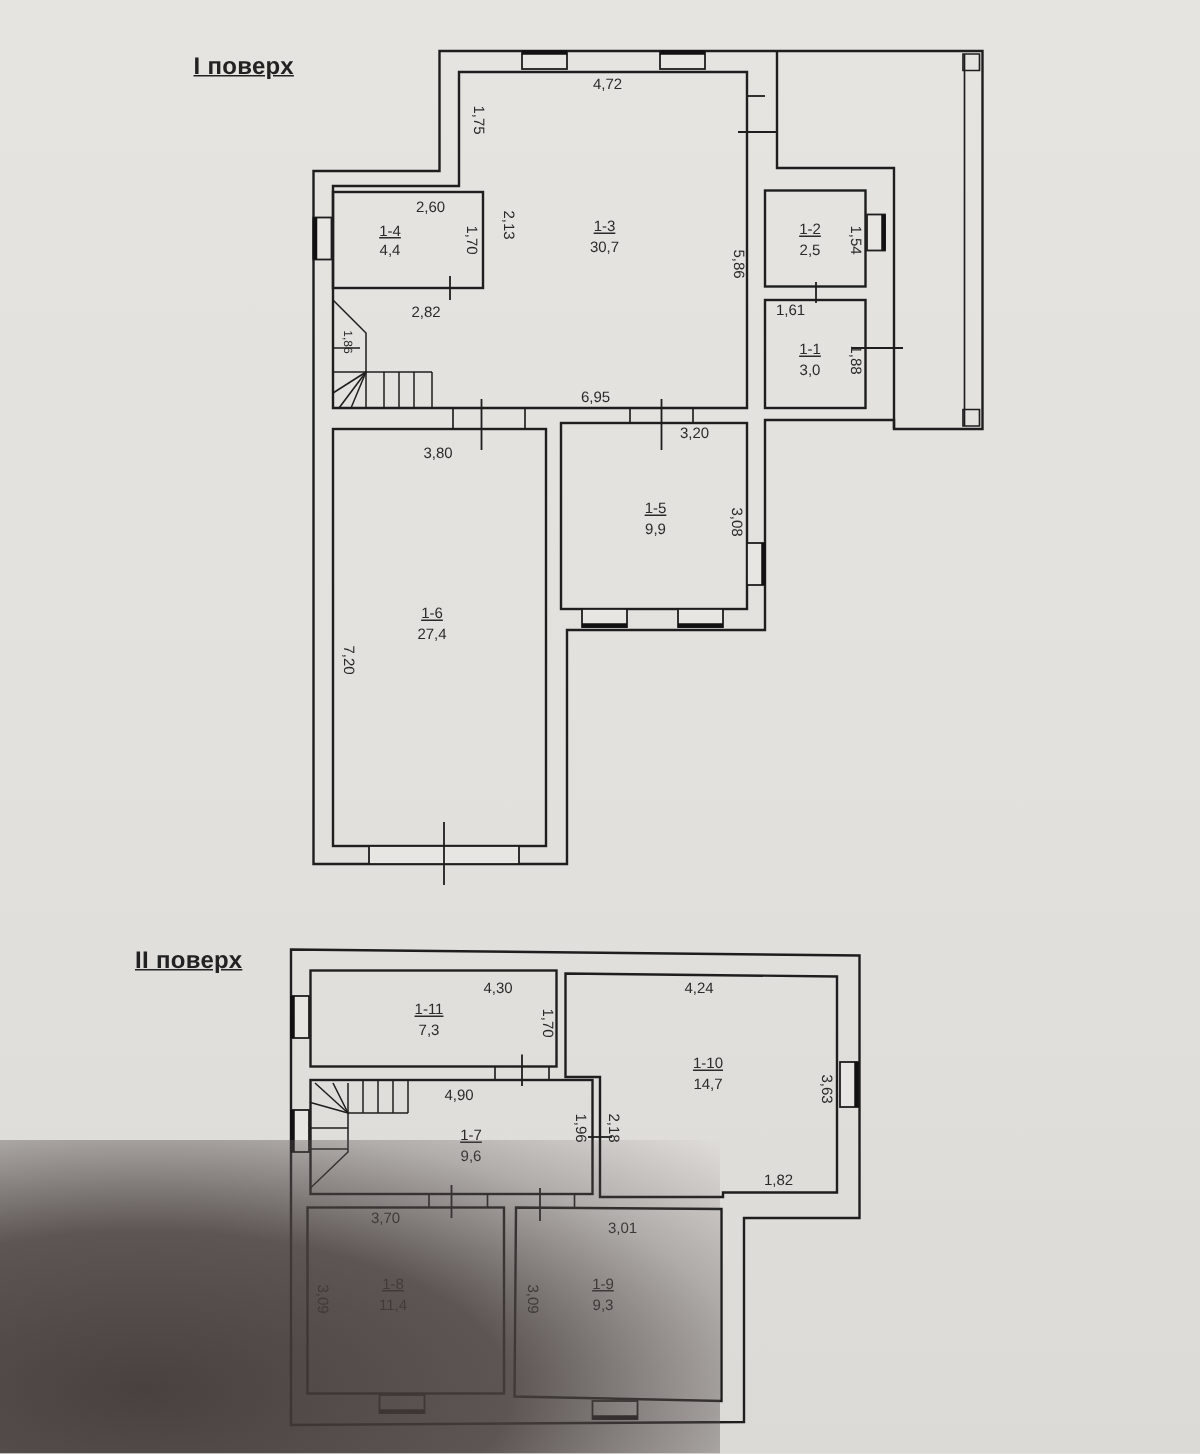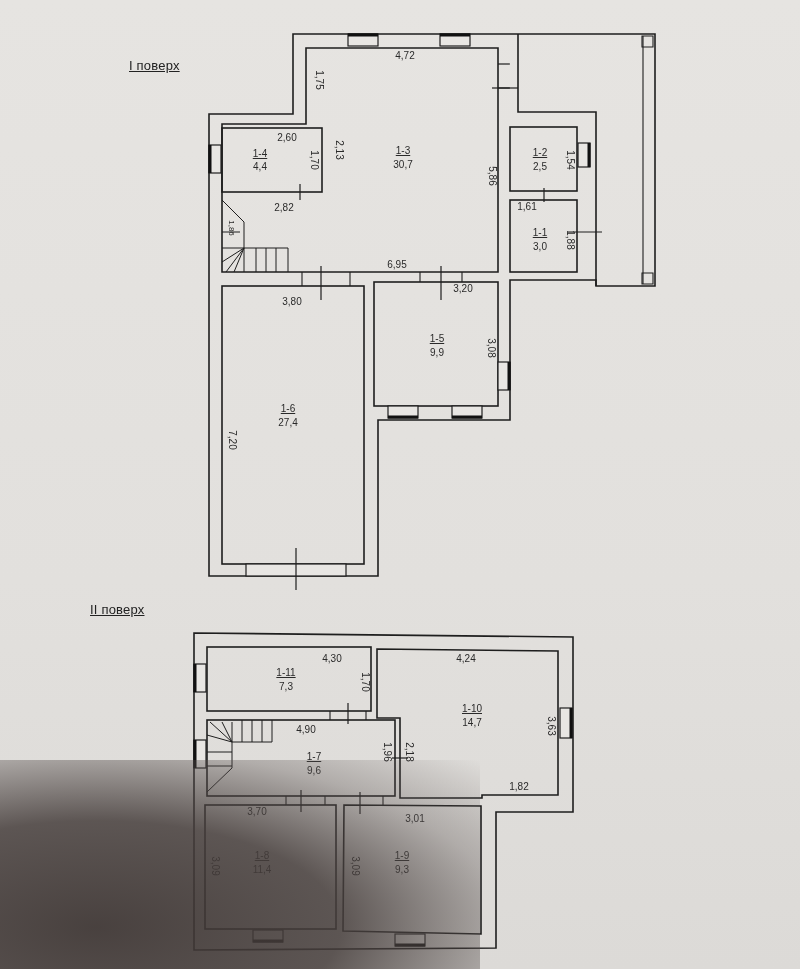--- a/index.html
+++ b/index.html
@@ -11,41 +11,41 @@
     .paper {
       position: absolute; left: 0; top: 0; width: 800px; height: 969px;
       background: linear-gradient(180deg, #e6e4e1 0%, #e2e0dd 60%, #dcdad7 100%);
     }
     .shadow {
       position: absolute; left: 0; top: 760px; width: 480px; height: 209px;
       background: radial-gradient(ellipse at 20% 80%, rgba(60,52,50,0.92) 0%, rgba(70,62,60,0.85) 45%, rgba(90,82,80,0.35) 75%, rgba(0,0,0,0) 100%);
       pointer-events: none;
     }
     .floor-title {
-      position: absolute; font-size: 13px; font-weight: normal; color: #222;
-      text-decoration: underline; letter-spacing: 0.2px; margin-top: 22px;
+      position: absolute; font-size: 16px; font-weight: bold; color: #222;
+      text-decoration: underline; letter-spacing: 0.2px;
     }
     svg.plan { position: absolute; left: 0; top: 0; }
     .wall { fill: none; stroke: #1e1e1e; stroke-width: 1.6; }
     .wall-thin { fill: none; stroke: #1e1e1e; stroke-width: 1.1; }
     .win { fill: #e8e6e3; stroke: #1e1e1e; stroke-width: 1.2; }
     .win-heavy { stroke: #111; stroke-width: 3; }
     .door { stroke: #1e1e1e; stroke-width: 1.2; }
     .dim { font-size: 10px; fill: #2a2a2a; font-family: "Liberation Sans", sans-serif; }
     .room-id { font-size: 10px; fill: #2a2a2a; text-decoration: underline; font-family: "Liberation Sans", sans-serif; }
     .room-area { font-size: 10px; fill: #2a2a2a; font-family: "Liberation Sans", sans-serif; }
     .stair { stroke: #1e1e1e; stroke-width: 1; fill: none; }
   </style>
 </head>
 <body>
 
 <div class="paper"></div>
 
 <div class="floor-title" style="left:129px;top:36px;">I поверх</div>
-<div class="floor-title" style="left:90px;top:580px;">II поверх</div>
+<div class="floor-title" style="left:90px;top:632px;">II поверх</div>
 
 <svg class="plan" width="800" height="969" viewBox="0 0 800 969">
 
   <g>
 
     <path class="wall" d="M293,34 L655,34 L655,286 L596,286 L596,280 L510,280 L510,420 L378,420 L378,576 L209,576 L209,114 L293,114 Z"></path>
     <path class="wall" d="M306,48 L498,48 L498,272 L222,272 L222,124 L306,124 Z"></path>
 
     <path class="wall" d="M518,34 L518,112 L596,112 L596,286"></path>
     <path class="wall-thin" d="M642,36 L653,36 L653,47 L642,47 Z"></path>

